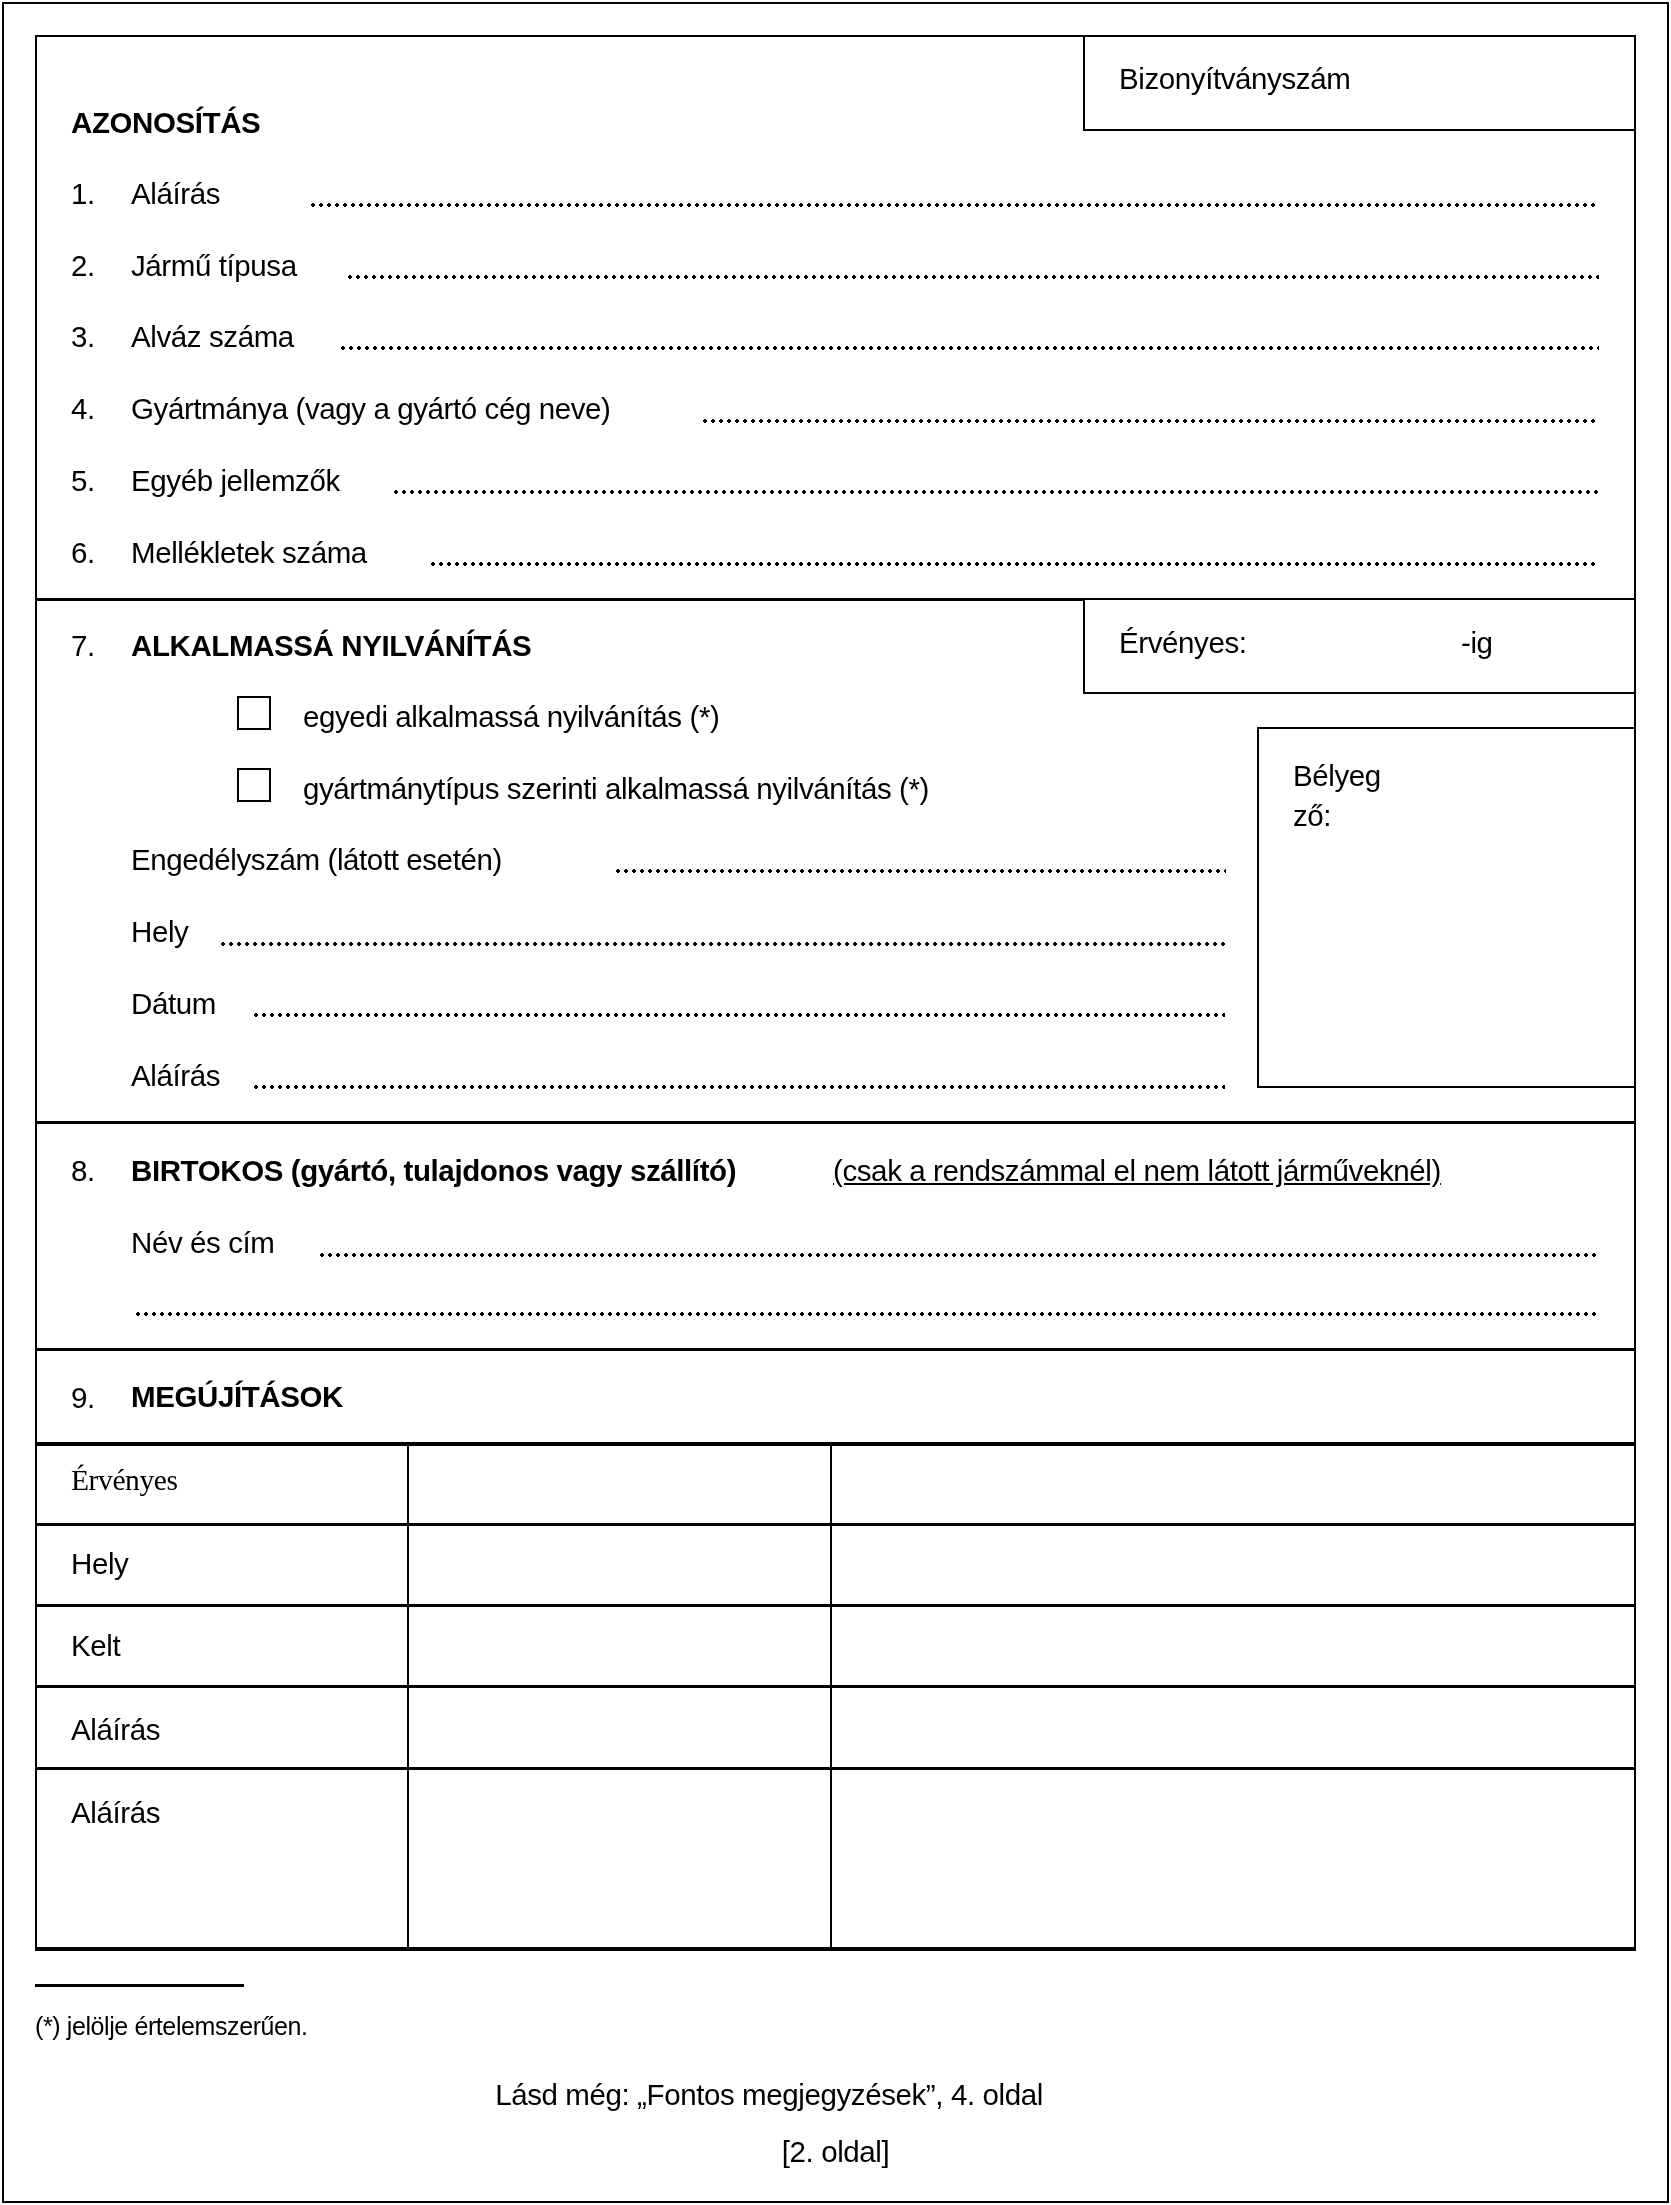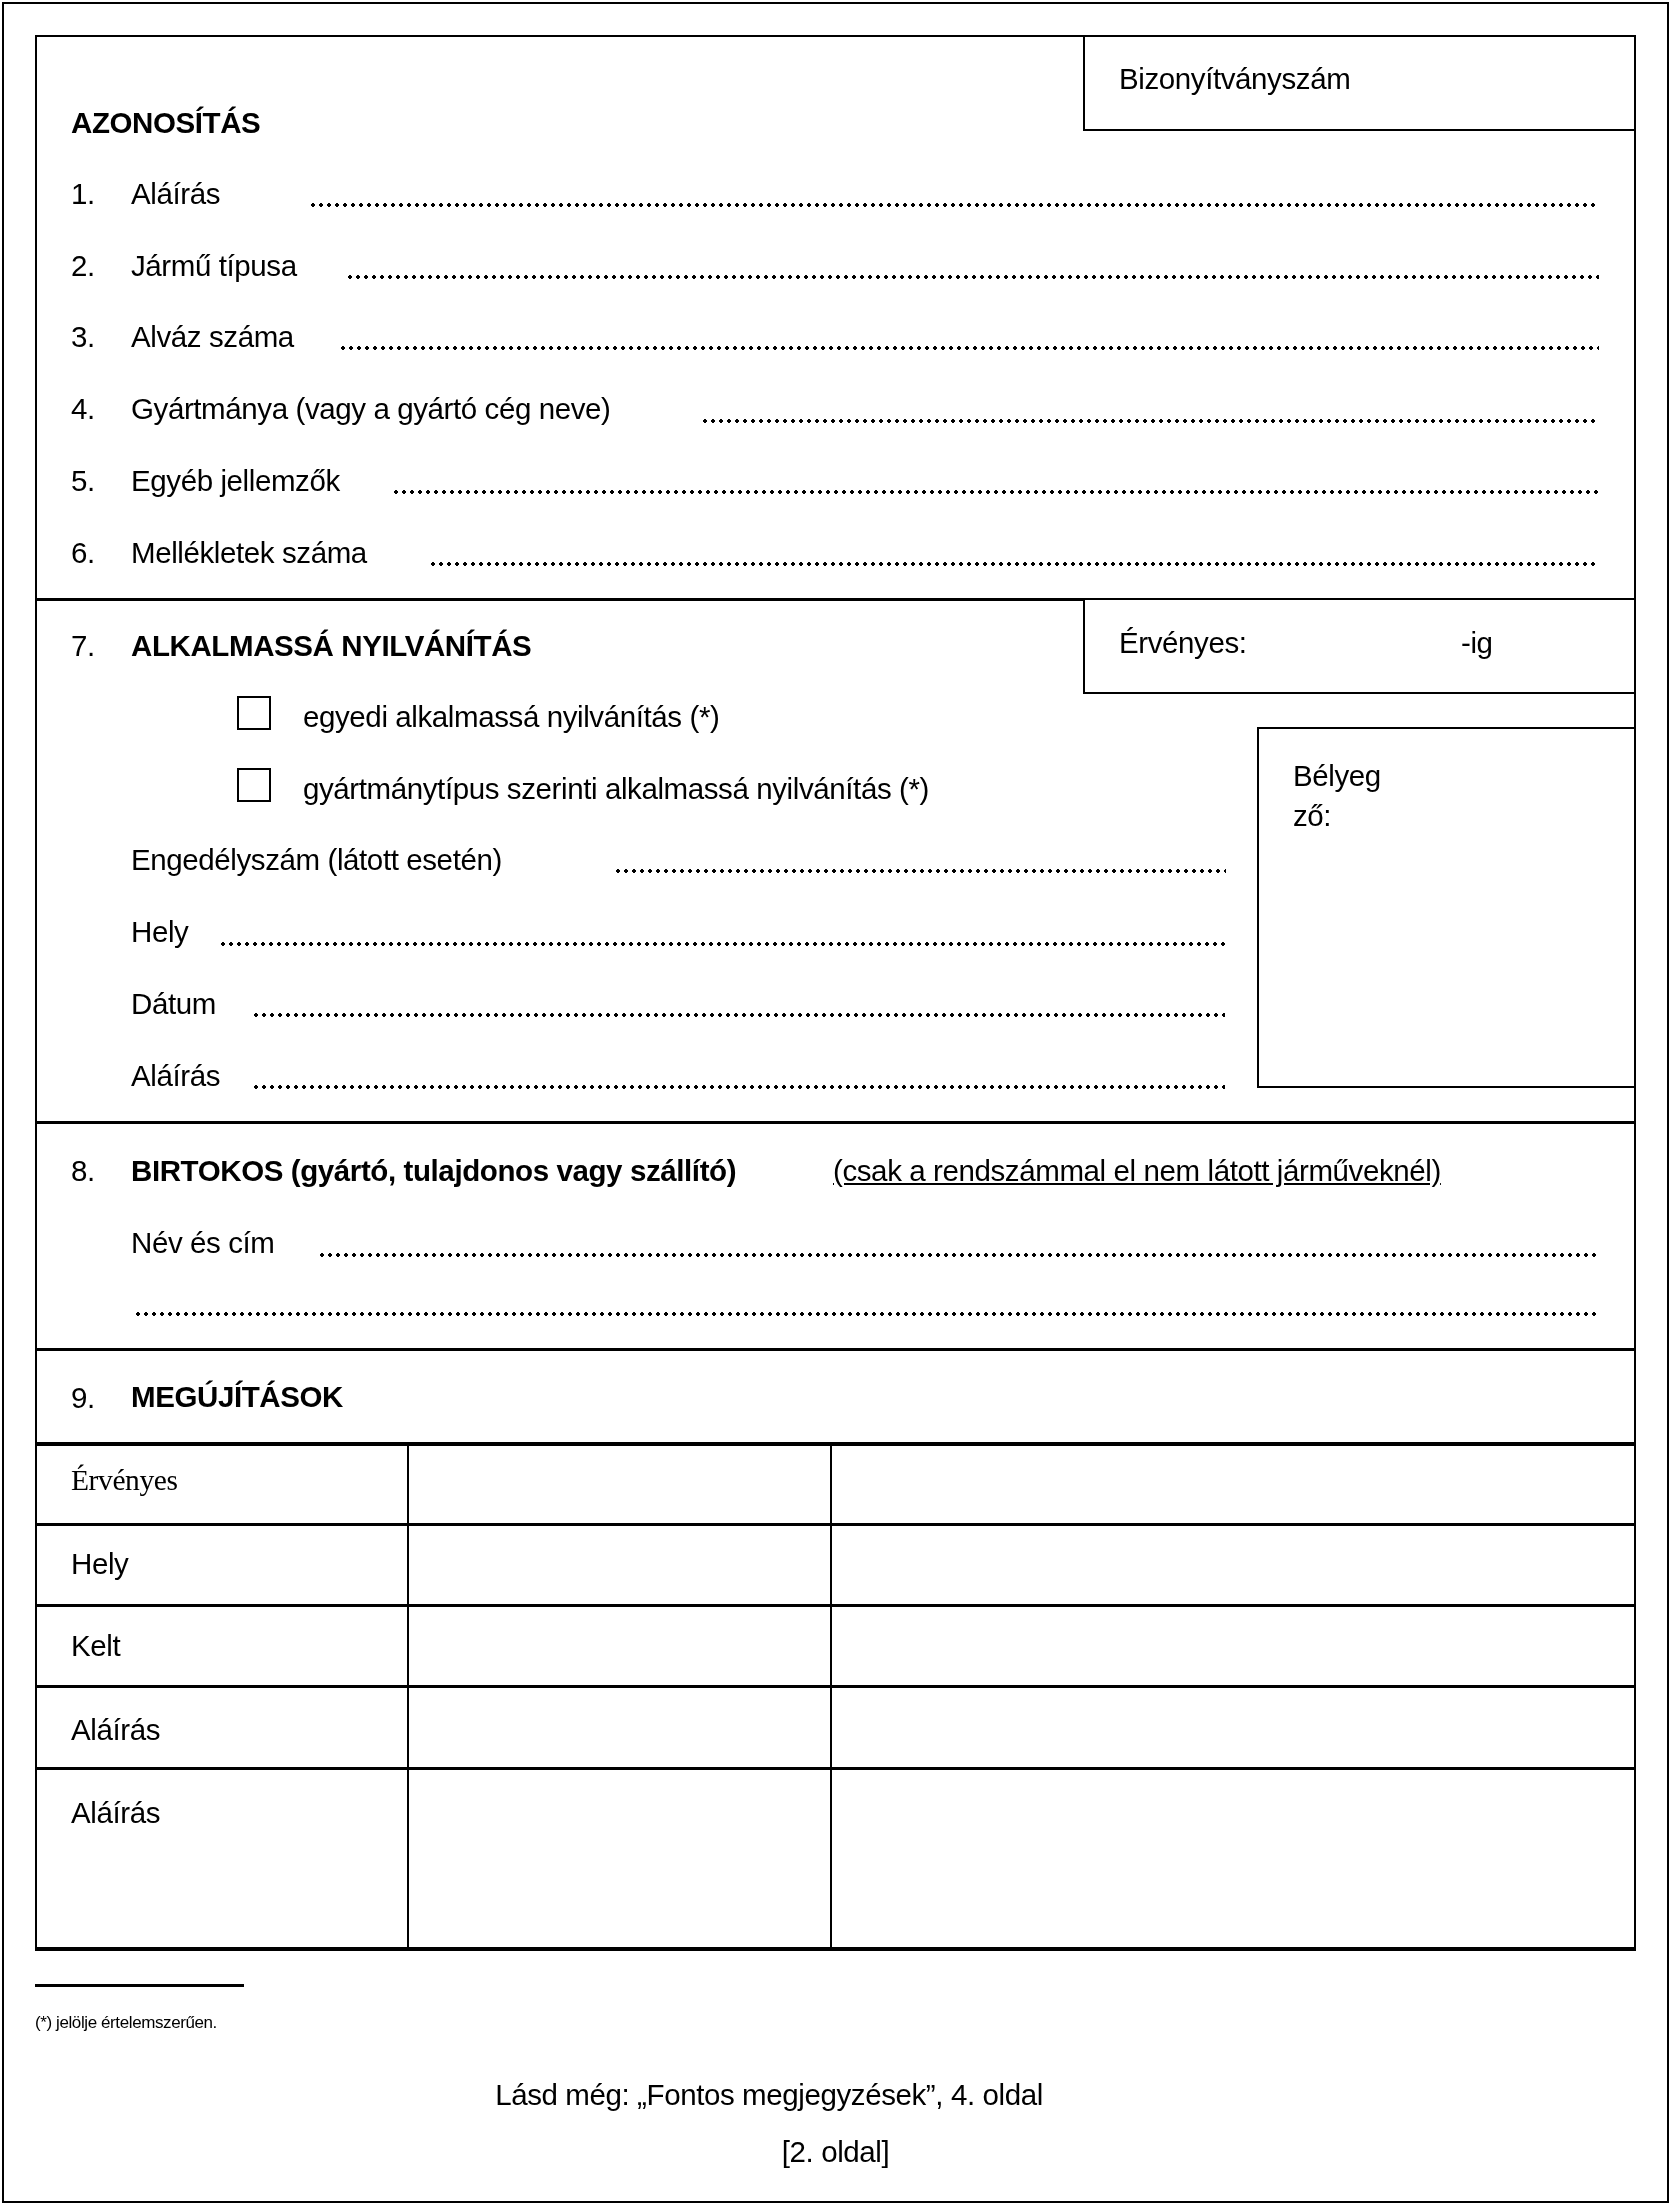--- a/index.html
+++ b/index.html
@@ -130,17 +130,17 @@
 <div class="abs" style="left:410px; top:1527px; width:419px; height:77px;"></div>
 <div class="abs" style="left:833px; top:1527px; width:802px; height:77px;"></div>
 <div class="abs" style="left:410px; top:1608px; width:419px; height:77px;"></div>
 <div class="abs" style="left:833px; top:1608px; width:802px; height:77px;"></div>
 <div class="abs" style="left:410px; top:1689px; width:419px; height:77px;"></div>
 <div class="abs" style="left:833px; top:1689px; width:802px; height:77px;"></div>
 <div class="abs" style="left:410px; top:1771px; width:419px; height:175px;"></div>
 <div class="abs" style="left:833px; top:1771px; width:802px; height:175px;"></div>
 
 <div class="line-h" style="left:35px; top:1984px; width:209px; height:2.9px;"></div>
-<span class="abs txt" style="left:35px; top:2014px; font-size:17px;">(*)  jelölje értelemszerűen.</span>
+<span class="abs txt" style="left:35px; top:2014px; font-size:25px;">(*)  jelölje értelemszerűen.</span>
 
 <div class="abs txt" style="left:0; width:1538px; text-align:center; top:2080px;">Lásd még: „Fontos megjegyzések”, 4. oldal</div>
 <div class="abs txt" style="left:0; width:1671px; text-align:center; top:2137px;">[2. oldal]</div>
 
 
 </body></html>

